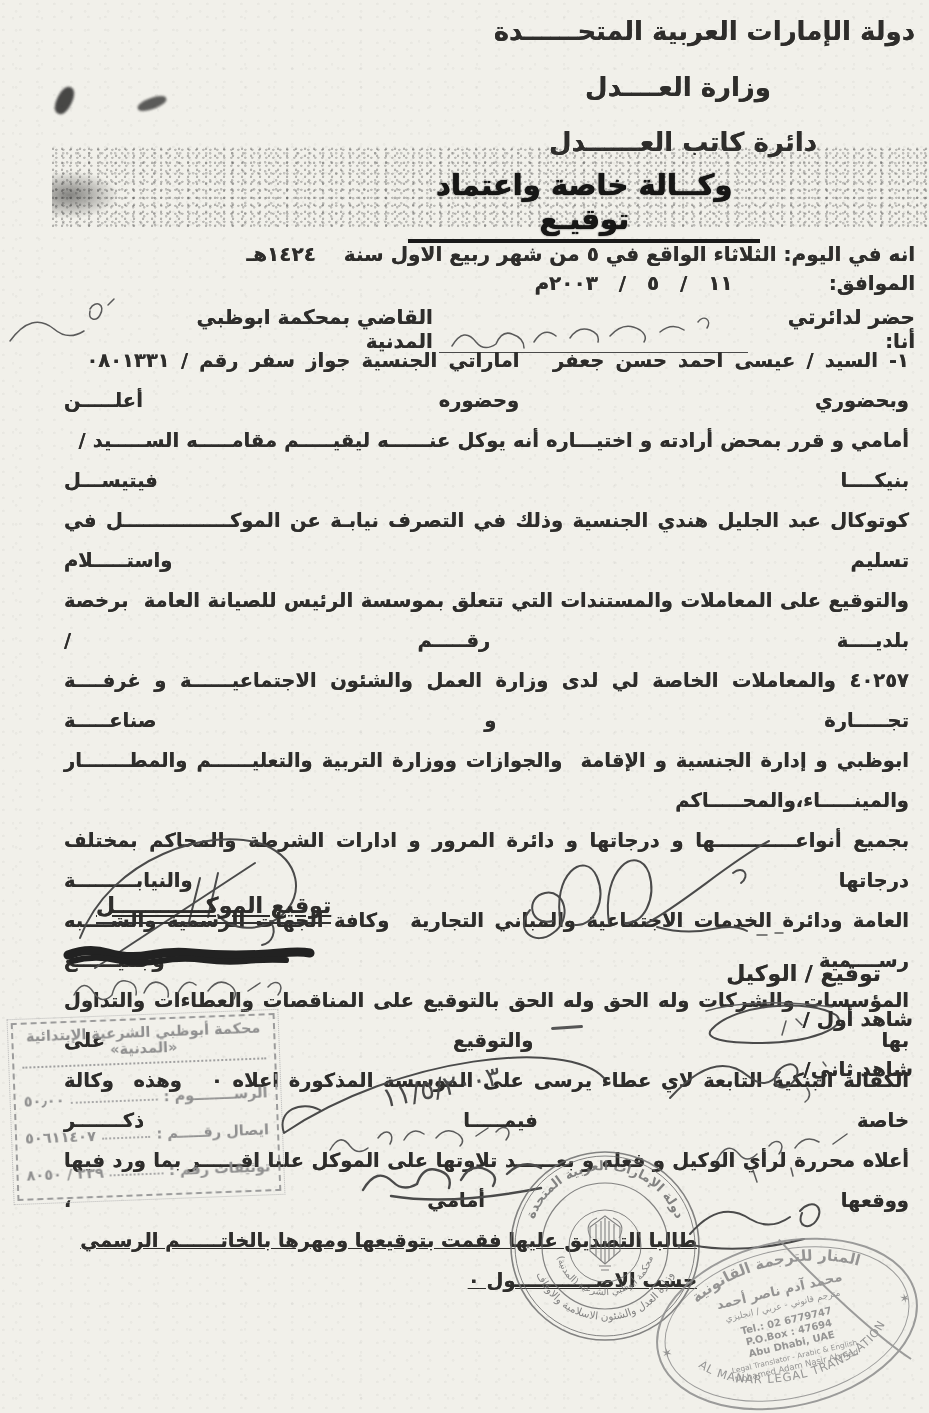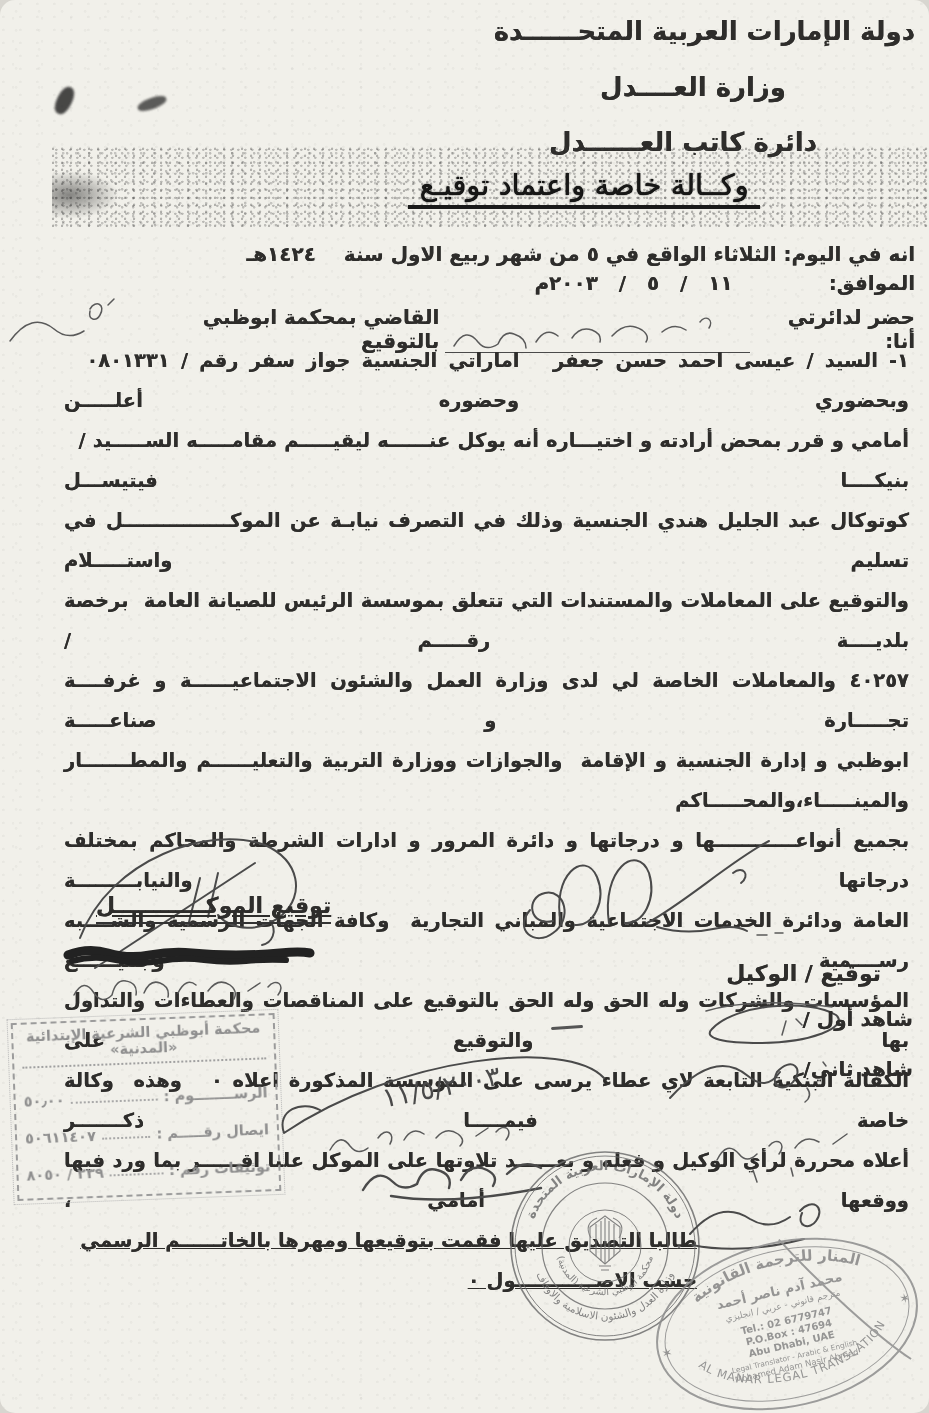--- a/index.html
+++ b/index.html
@@ -4,42 +4,42 @@
 <style>
   html,body{margin:0;padding:0;background:#d8d6d0;}
   .page{
     position:relative;width:929px;height:1413px;margin:0 auto;overflow:hidden;
     background:#f1f0ea;
     background-image:
       radial-gradient(circle at 20% 30%, rgba(90,90,90,.06) 1px, transparent 1.6px),
       radial-gradient(circle at 70% 60%, rgba(90,90,90,.05) 1px, transparent 1.8px),
       radial-gradient(circle at 45% 80%, rgba(90,90,90,.05) 1px, transparent 1.5px);
     background-size:17px 13px,23px 19px,29px 23px;
-    font-family:"DejaVu Sans",sans-serif;color:#2e2d2b;border-radius:15px;
+    font-family:"DejaVu Sans",sans-serif;color:#2e2d2b;
   }
   .ar{direction:rtl;}
   .typed{font-weight:700;text-shadow:0 0 .6px rgba(45,45,45,.85);}
   .abs{position:absolute;}
   
   .hdr{font-size:26px;letter-spacing:-.3px;}
   
   .band{
     left:52px;right:0;top:147px;height:80px;
     background-image:
       radial-gradient(ellipse 70px 34px at 2% 60%, rgba(25,25,25,.5), transparent 70%),
       radial-gradient(circle at 12% 25%, rgba(60,60,60,.35) 1px, transparent 1.5px),
       radial-gradient(circle at 38% 70%, rgba(60,60,60,.28) 1px, transparent 1.6px),
       radial-gradient(circle at 63% 35%, rgba(60,60,60,.3) 1px, transparent 1.4px),
       radial-gradient(circle at 86% 62%, rgba(60,60,60,.24) 1px, transparent 1.7px);
     background-size:100% 100%,9px 7px,11px 9px,7px 8px,13px 10px;
     filter:blur(.3px);
   }
   .doc-title{
     top:168px;left:408px;width:352px;text-align:center;
-    font-size:29px;font-weight:400;color:#171716;
+    font-size:29px;font-weight:700;color:#171716;
     text-shadow:0 0 1.6px rgba(10,10,10,.9),.5px 0 0 #111;
     border-bottom:4px solid #1a1a1a;padding-bottom:3px;
   }
   
   .intro1{top:228px;right:14px;font-size:20px;margin-top:14px;}
   .greg{top:271px;right:14px;font-size:20px;display:flex;}
   .greg .val{margin-inline-start:96px;}
   .presence{top:301px;right:14px;font-size:20px;display:flex;align-items:flex-end;}
   .sig-blank{position:relative;display:inline-block;width:315px;height:26px;border-bottom:1.5px solid #4a4a4a;margin:0 6px;}
   .sig-blank svg{position:absolute;right:4px;bottom:-4px;}
@@ -79,39 +79,39 @@
 </style>
 </head>
 <body>
 
 <div class="page">
 
   <div class="blob abs" style="left:57px;top:86px;width:15px;height:29px;transform:rotate(26deg);opacity:.8;"></div>
   <div class="blob abs" style="left:137px;top:98px;width:30px;height:11px;transform:rotate(-20deg);opacity:.7;"></div>
 
   <div class="abs ar typed hdr" style="top:16px;right:14px;">دولة الإمارات العربية المتحــــــدة</div>
-  <div class="abs ar typed hdr" style="top:72px;right:143px;">وزارة العــــدل</div>
+  <div class="abs ar typed hdr" style="top:72px;right:158px;">وزارة العــــدل</div>
   <div class="abs ar typed hdr" style="top:127px;right:112px;">دائرة كاتب العــــــدل</div>
 
   <div class="abs band"></div>
   <div class="abs ar doc-title">وكــالة خاصة واعتماد توقيـع</div>
 
   <div class="abs ar typed intro1">انه في اليوم: الثلاثاء الواقع في ٥  من شهر ربيع الاول سنة &nbsp;&nbsp;&nbsp;١٤٢٤هـ</div>
   <div class="abs ar typed greg">
     <span>الموافق:</span>
     <span class="val">١١&nbsp;&nbsp; /&nbsp;&nbsp; ٥&nbsp;&nbsp; /&nbsp;&nbsp; ٢٠٠٣م</span>
   </div>
   <div class="abs ar typed presence">
     <span>حضر لدائرتي أنا:</span>
     <span class="sig-blank">
       <svg class="scribble" width="300" height="36" viewBox="0 0 300 36">
         <path class="thin" d="M8,26 q12,-20 24,-4 q8,10 20,2 q6,-14 16,-10 q12,4 12,14 m10,-6 q10,-16 22,-6 m14,2 q8,-12 20,-8 q10,4 8,12 m12,-6 q14,-16 30,-6 q8,6 4,12 m16,-10 q12,-10 24,-2 m14,-8 c6,-8 14,-2 9,6"></path>
       </svg>
     </span>
-    <span>القاضي بمحكمة ابوظبي بالتوقيع</span>
+    <span>القاضي بمحكمة ابوظبي المدنية</span>
     <svg class="scribble" width="120" height="52" viewBox="0 0 120 52" style="margin-right:8px;">
       <path class="thin" d="M10,40 q22,-30 44,-12 q14,12 30,2 m6,-22 c6,-10 16,-4 10,6 c-4,7 -12,5 -10,-4 m18,-6 l6,-6"></path>
     </svg>
   </div>
 
   <div class="abs ar typed bodytext">
     <div class="bline">١- السيد / عيسى احمد حسن جعفر&nbsp;&nbsp; اماراتي الجنسية جواز سفر رقم / ٠٨٠١٣٣١&nbsp;&nbsp; وبحضوري وحضوره أعلـــــن</div>
     <div class="bline">أمامي و قرر بمحض أرادته و اختيـــاره أنه يوكل عنــــــه ليقيـــــم مقامـــــه الســـــيد /&nbsp;&nbsp; بنيكــــا فيتيســـل</div>
     <div class="bline">كوتوكال عبد الجليل هندي الجنسية وذلك في التصرف نيابـة عن الموكــــــــــــــــل في تسليم واستـــــلام</div>
     <div class="bline">والتوقيع على المعاملات والمستندات التي تتعلق بموسسة الرئيس للصيانة العامة&nbsp; برخصة بلديــــة رقـــــم /</div>

